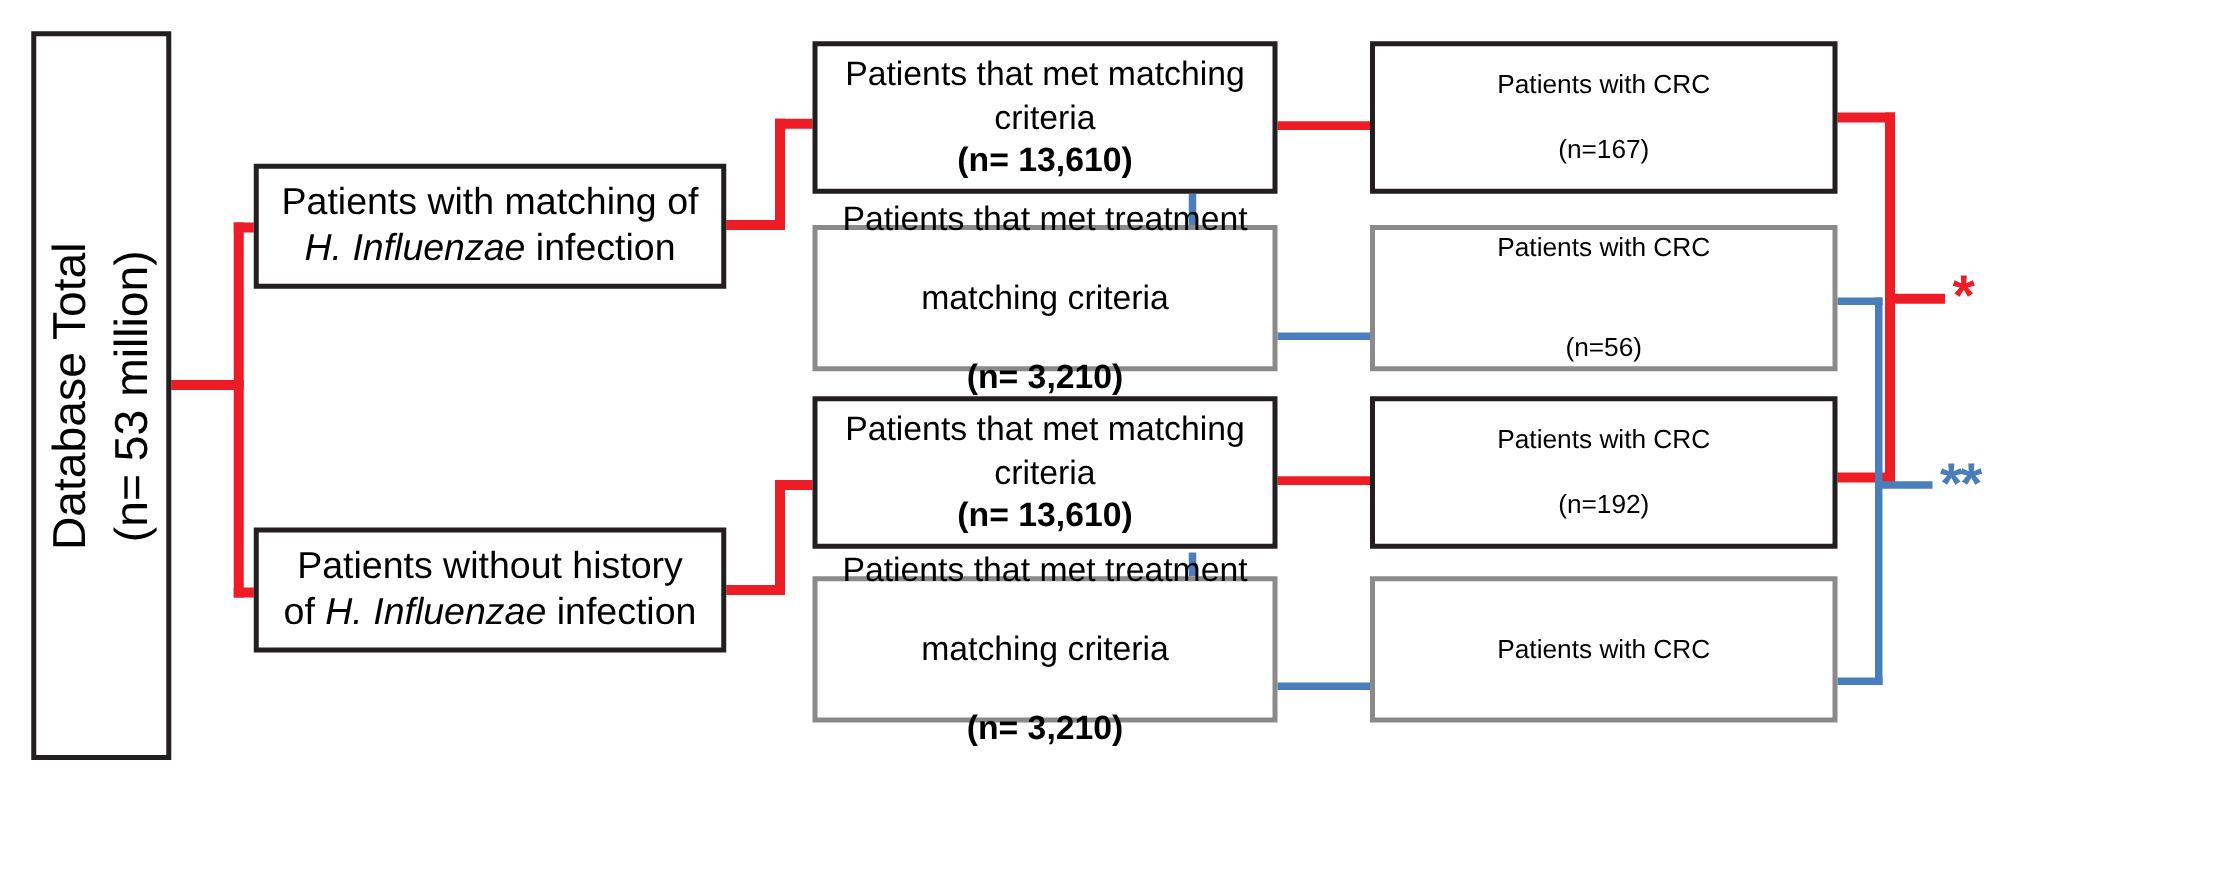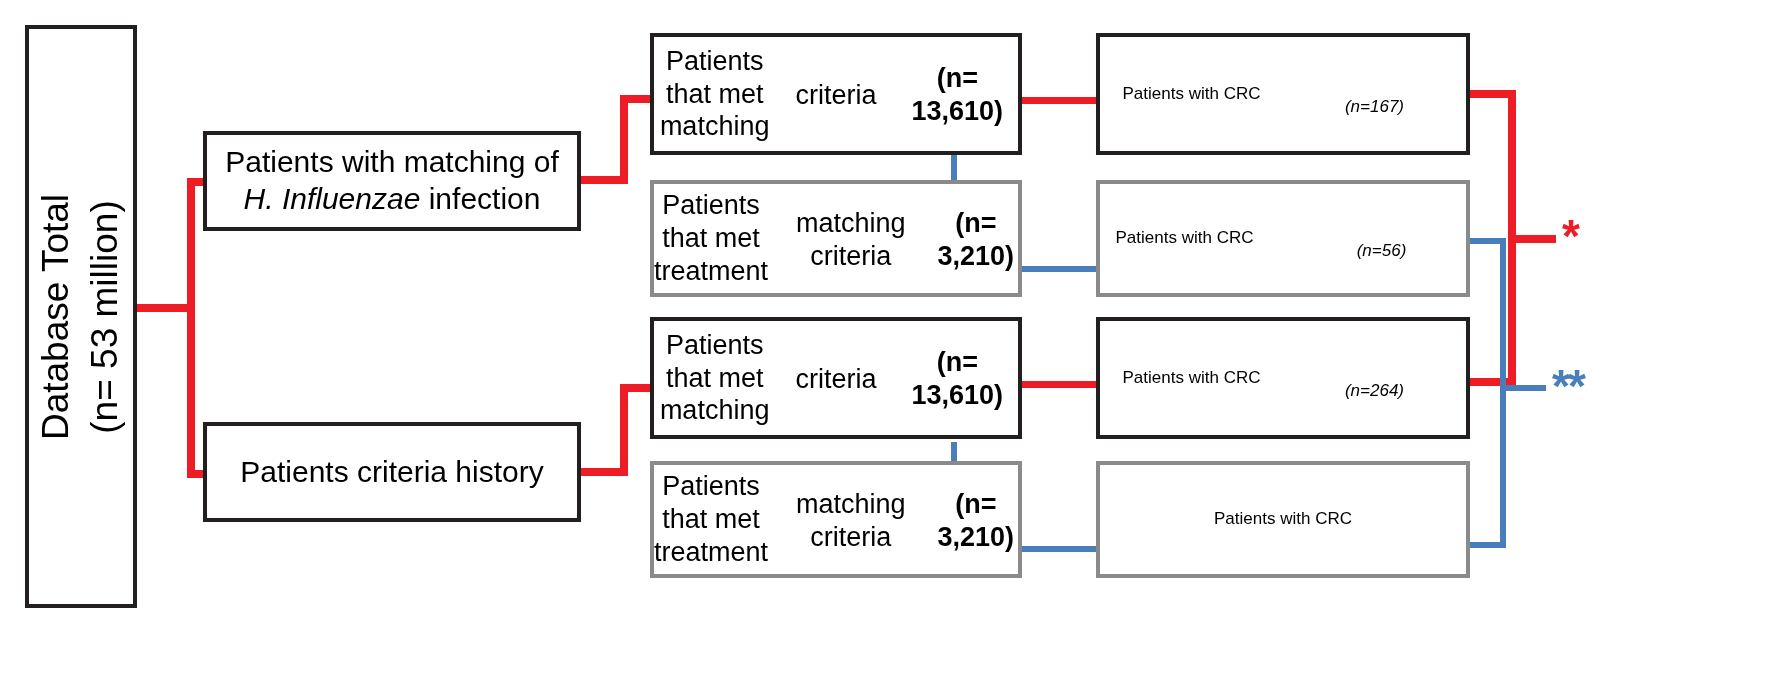--- a/index.html
+++ b/index.html
@@ -1,44 +1,44 @@
 <!DOCTYPE html>
 <html><head>
 <meta charset="utf-8">
 <style>
   html,body{margin:0;padding:0;background:#ffffff;}
   body{font-family:"Liberation Sans","DejaVu Sans",sans-serif;}
   #canvas{position:relative;width:1772px;height:696px;background:#ffffff;overflow:hidden;}
 
   .box{position:absolute;box-sizing:border-box;background:#ffffff;
-       display:flex;flex-direction:row;align-items:center;justify-content:center;
+       display:flex;flex-direction:column;align-items:center;justify-content:center;
        text-align:center;color:#000000;line-height:1.22;}
   .box.black{border:4px solid #231f20;}
   .box.gray{border:4px solid #8a8a8a;gap:28px;}
 
   .box .ln{display:block;width:100%;}
 
   
   #db-total{padding:0;}
   #db-total .rot{
       position:absolute;left:50%;top:50%;
       transform:translate(-50%,-50%) rotate(-90deg);
       transform-origin:center center;
       white-space:nowrap;display:flex;flex-direction:column;
       align-items:center;justify-content:center;gap:2px;
   }
   #db-total .rot .ln{font-size:37px;line-height:1.26;}
 
   .c2{font-size:30px;}
   .c3{font-size:27px;}
-  .c4{font-size:17px;}
+  .c4{font-size:21px;}
 
   .c3 .ln+.ln{margin-top:2px;}
   .c3 .nline{margin-top:16px;font-weight:bold;}
-  .c4 .nline{margin-top:26px;font-style:italic;}
+  .c4 .nline{margin-top:26px;}
 
   i{font-style:italic;}
 
   
   .seg{position:absolute;}
   .red{background:#ee1c25;}
   .blue{background:#4a7ebb;}
 
   .star{position:absolute;font-size:46px;font-weight:bold;line-height:1;letter-spacing:-2px;}
   .star.red-t{color:#ee1c25;}
@@ -88,21 +88,22 @@
       <span class="ln">Database Total</span>
       <span class="ln">(n= 53 million)</span>
     </div>
   </div>
 
   <div class="box black c2" style="left:203px;top:131px;width:378px;height:100px;">
     <span class="ln"><span>Patients with matching of </span><i>H.</i> <i>Influenzae</i><span> infection</span></span>
   </div>
 
   <div class="box black c2" style="left:203px;top:422px;width:378px;height:100px;">
-    <span class="ln">Patients criteria history</span>
+    <span class="ln">Patients without history</span>
+    <span class="ln"><span>of </span><i>H.</i> <i>Influenzae</i><span> infection</span></span>
   </div>
 
   <div class="box black c3" style="left:650px;top:33px;width:372px;height:122px;">
     <span class="ln">Patients that met matching</span>
     <span class="ln">criteria</span>
     <span class="ln nline">(n= 13,610)</span>
   </div>
 
   <div class="box gray c3" style="left:650px;top:180px;width:372px;height:117px;">
     <span class="ln">Patients that met treatment</span>
@@ -127,21 +128,21 @@
     <span class="ln nline">(n=167)</span>
   </div>
 
   <div class="box gray c4" style="left:1096px;top:180px;width:374px;height:117px;">
     <span class="ln">Patients with CRC</span>
     <span class="ln nline">(n=56)</span>
   </div>
 
   <div class="box black c4" style="left:1096px;top:317px;width:374px;height:122px;">
     <span class="ln">Patients with CRC</span>
-    <span class="ln nline">(n=264)</span>
+    <span class="ln nline">(n=192)</span>
   </div>
 
   <div class="box gray c4" style="left:1096px;top:461px;width:374px;height:117px;">
     <span class="ln">Patients with CRC</span>
   </div>
 
   <div class="star red-t" style="left:1562px;top:213px;">*</div>
 
   <div class="star blue-t" style="left:1552px;top:363px;">**</div>
 

